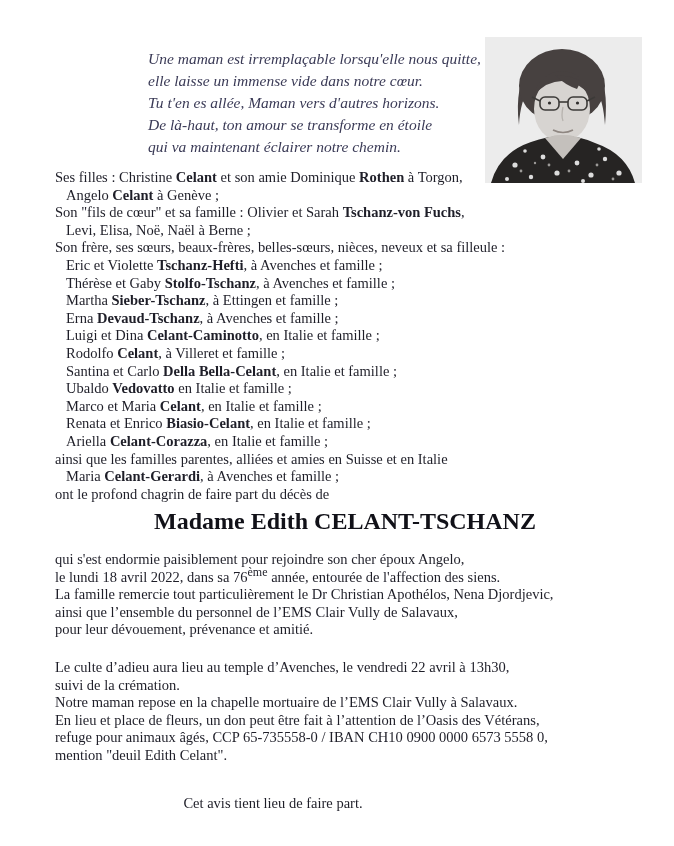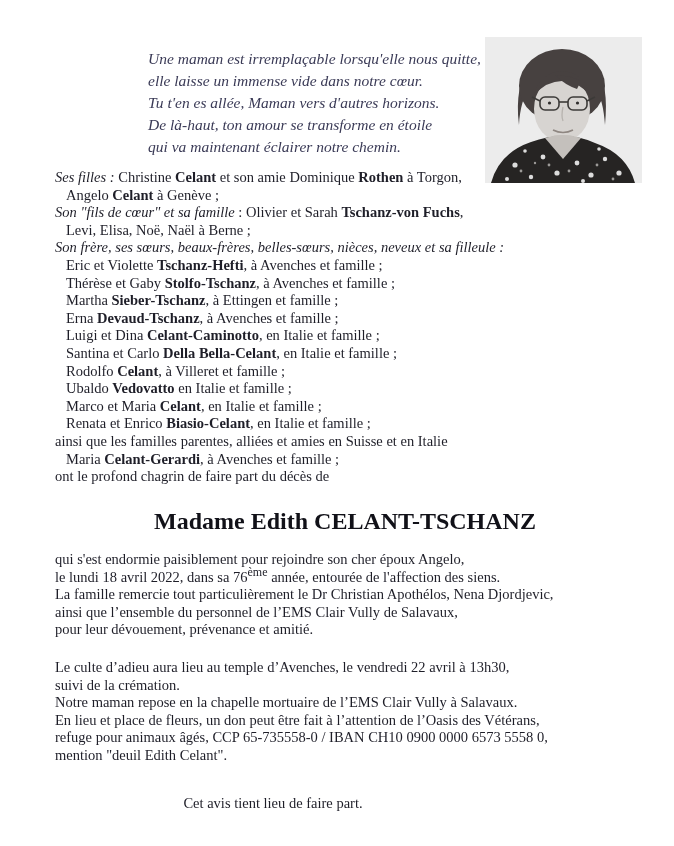--- a/index.html
+++ b/index.html
@@ -31,21 +31,21 @@
   .textblock{
     position:absolute;left:55px;
     font-size:14.5px;line-height:17.6px;
     color:var(--body-text);
     white-space:nowrap;
   }
   .family{top:169px;}
   .para1{top:551px;}
   .para2{top:659px;}
   .line .b{font-weight:bold;}
-  .line .i{font-style:italic;}
+  .line .i{}
   .line sup{font-size:12px;line-height:0;}
   .line.ind{margin-left:11px;}
   .title{
     position:absolute;left:8px;top:506px;width:674px;
     margin:0;text-align:center;
     font-size:24px;font-weight:bold;line-height:30px;
     color:#111118;
   }
   .footer{
     position:absolute;left:0;top:795px;width:546px;
@@ -126,25 +126,26 @@
       <div class="line"><span class="i">Ses filles : </span><span>Christine </span><span class="b">Celant</span><span> et son amie Dominique </span><span class="b">Rothen</span><span> à Torgon,</span></div>
       <div class="line ind"><span>Angelo </span><span class="b">Celant</span><span> à Genève ;</span></div>
       <div class="line"><span class="i">Son "fils de cœur" et sa famille</span><span> : Olivier et Sarah </span><span class="b">Tschanz-von Fuchs</span><span>,</span></div>
       <div class="line ind"><span>Levi, Elisa, Noë, Naël à Berne ;</span></div>
       <div class="line"><span class="i">Son frère, ses sœurs, beaux-frères, belles-sœurs, nièces, neveux et sa filleule :</span></div>
       <div class="line ind"><span>Eric et Violette </span><span class="b">Tschanz-Hefti</span><span>, à Avenches et famille ;</span></div>
       <div class="line ind"><span>Thérèse et Gaby </span><span class="b">Stolfo-Tschanz</span><span>, à Avenches et famille ;</span></div>
       <div class="line ind"><span>Martha </span><span class="b">Sieber-Tschanz</span><span>, à Ettingen et famille ;</span></div>
       <div class="line ind"><span>Erna </span><span class="b">Devaud-Tschanz</span><span>, à Avenches et famille ;</span></div>
       <div class="line ind"><span>Luigi et Dina </span><span class="b">Celant-Caminotto</span><span>, en Italie et famille ;</span></div>
+      <div class="line ind"><span>Rodolfo </span><span class="b">Celant</span><span>, à Villeret et famille ;</span></div>
       <div class="line ind"><span>Santina et Carlo </span><span class="b">Della Bella-Celant</span><span>, en Italie et famille ;</span></div>
-      <div class="line ind"><span>Rodolfo </span><span class="b">Celant</span><span>, à Villeret et famille ;</span></div>
       <div class="line ind"><span>Ubaldo </span><span class="b">Vedovatto</span><span> en Italie et famille ;</span></div>
       <div class="line ind"><span>Marco et Maria </span><span class="b">Celant</span><span>, en Italie et famille ;</span></div>
       <div class="line ind"><span>Renata et Enrico </span><span class="b">Biasio-Celant</span><span>, en Italie et famille ;</span></div>
+      <div class="line ind"><span>Ariella </span><span class="b">Celant-Corazza</span><span>, en Italie et famille ;</span></div>
       <div class="line"><span>ainsi que les familles parentes, alliées et amies en Suisse et en Italie</span></div>
       <div class="line ind"><span>Maria </span><span class="b">Celant-Gerardi</span><span>, à Avenches et famille ;</span></div>
       <div class="line"><span>ont le profond chagrin de faire part du décès de</span></div>
     </div>
 
   <h1 class="title">Madame Edith CELANT-TSCHANZ</h1>
 
   <div class="textblock para1" id="para1">
       <div class="line"><span>qui s'est endormie paisiblement pour rejoindre son cher époux Angelo,</span></div>
       <div class="line"><span>le lundi 18 avril 2022, dans sa 76</span><sup>ème</sup><span> année, entourée de l'affection des siens.</span></div>

